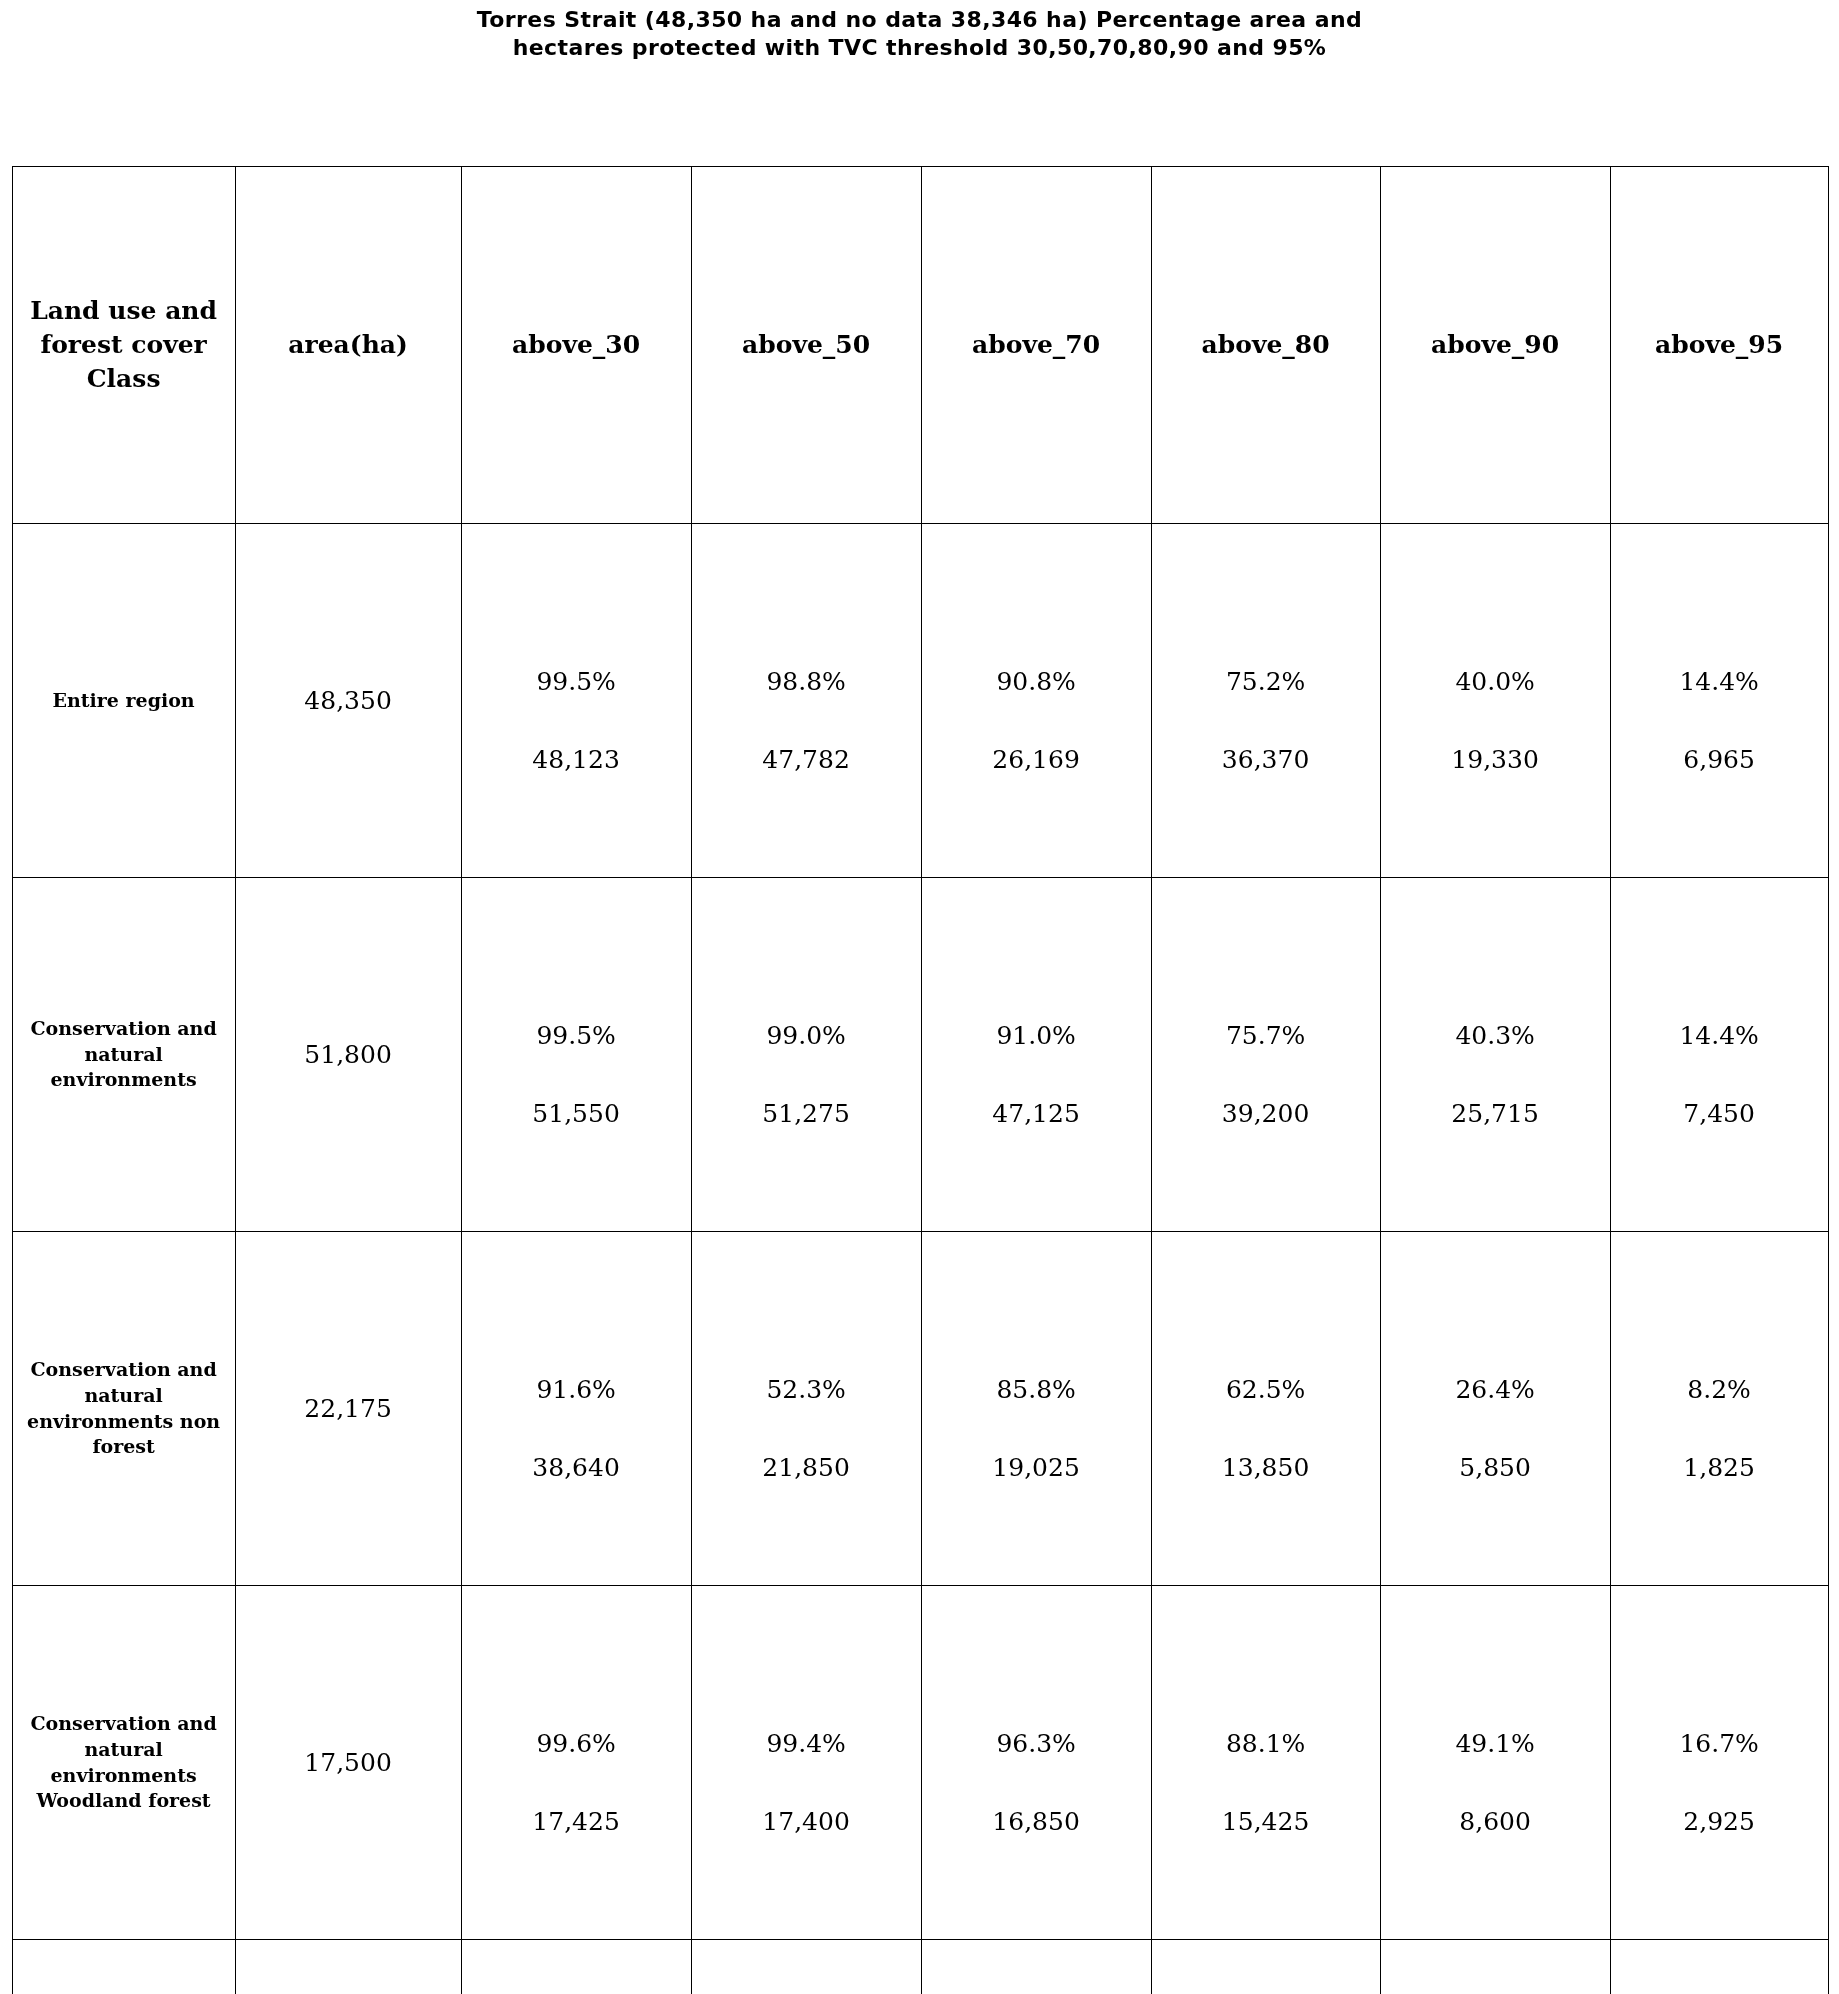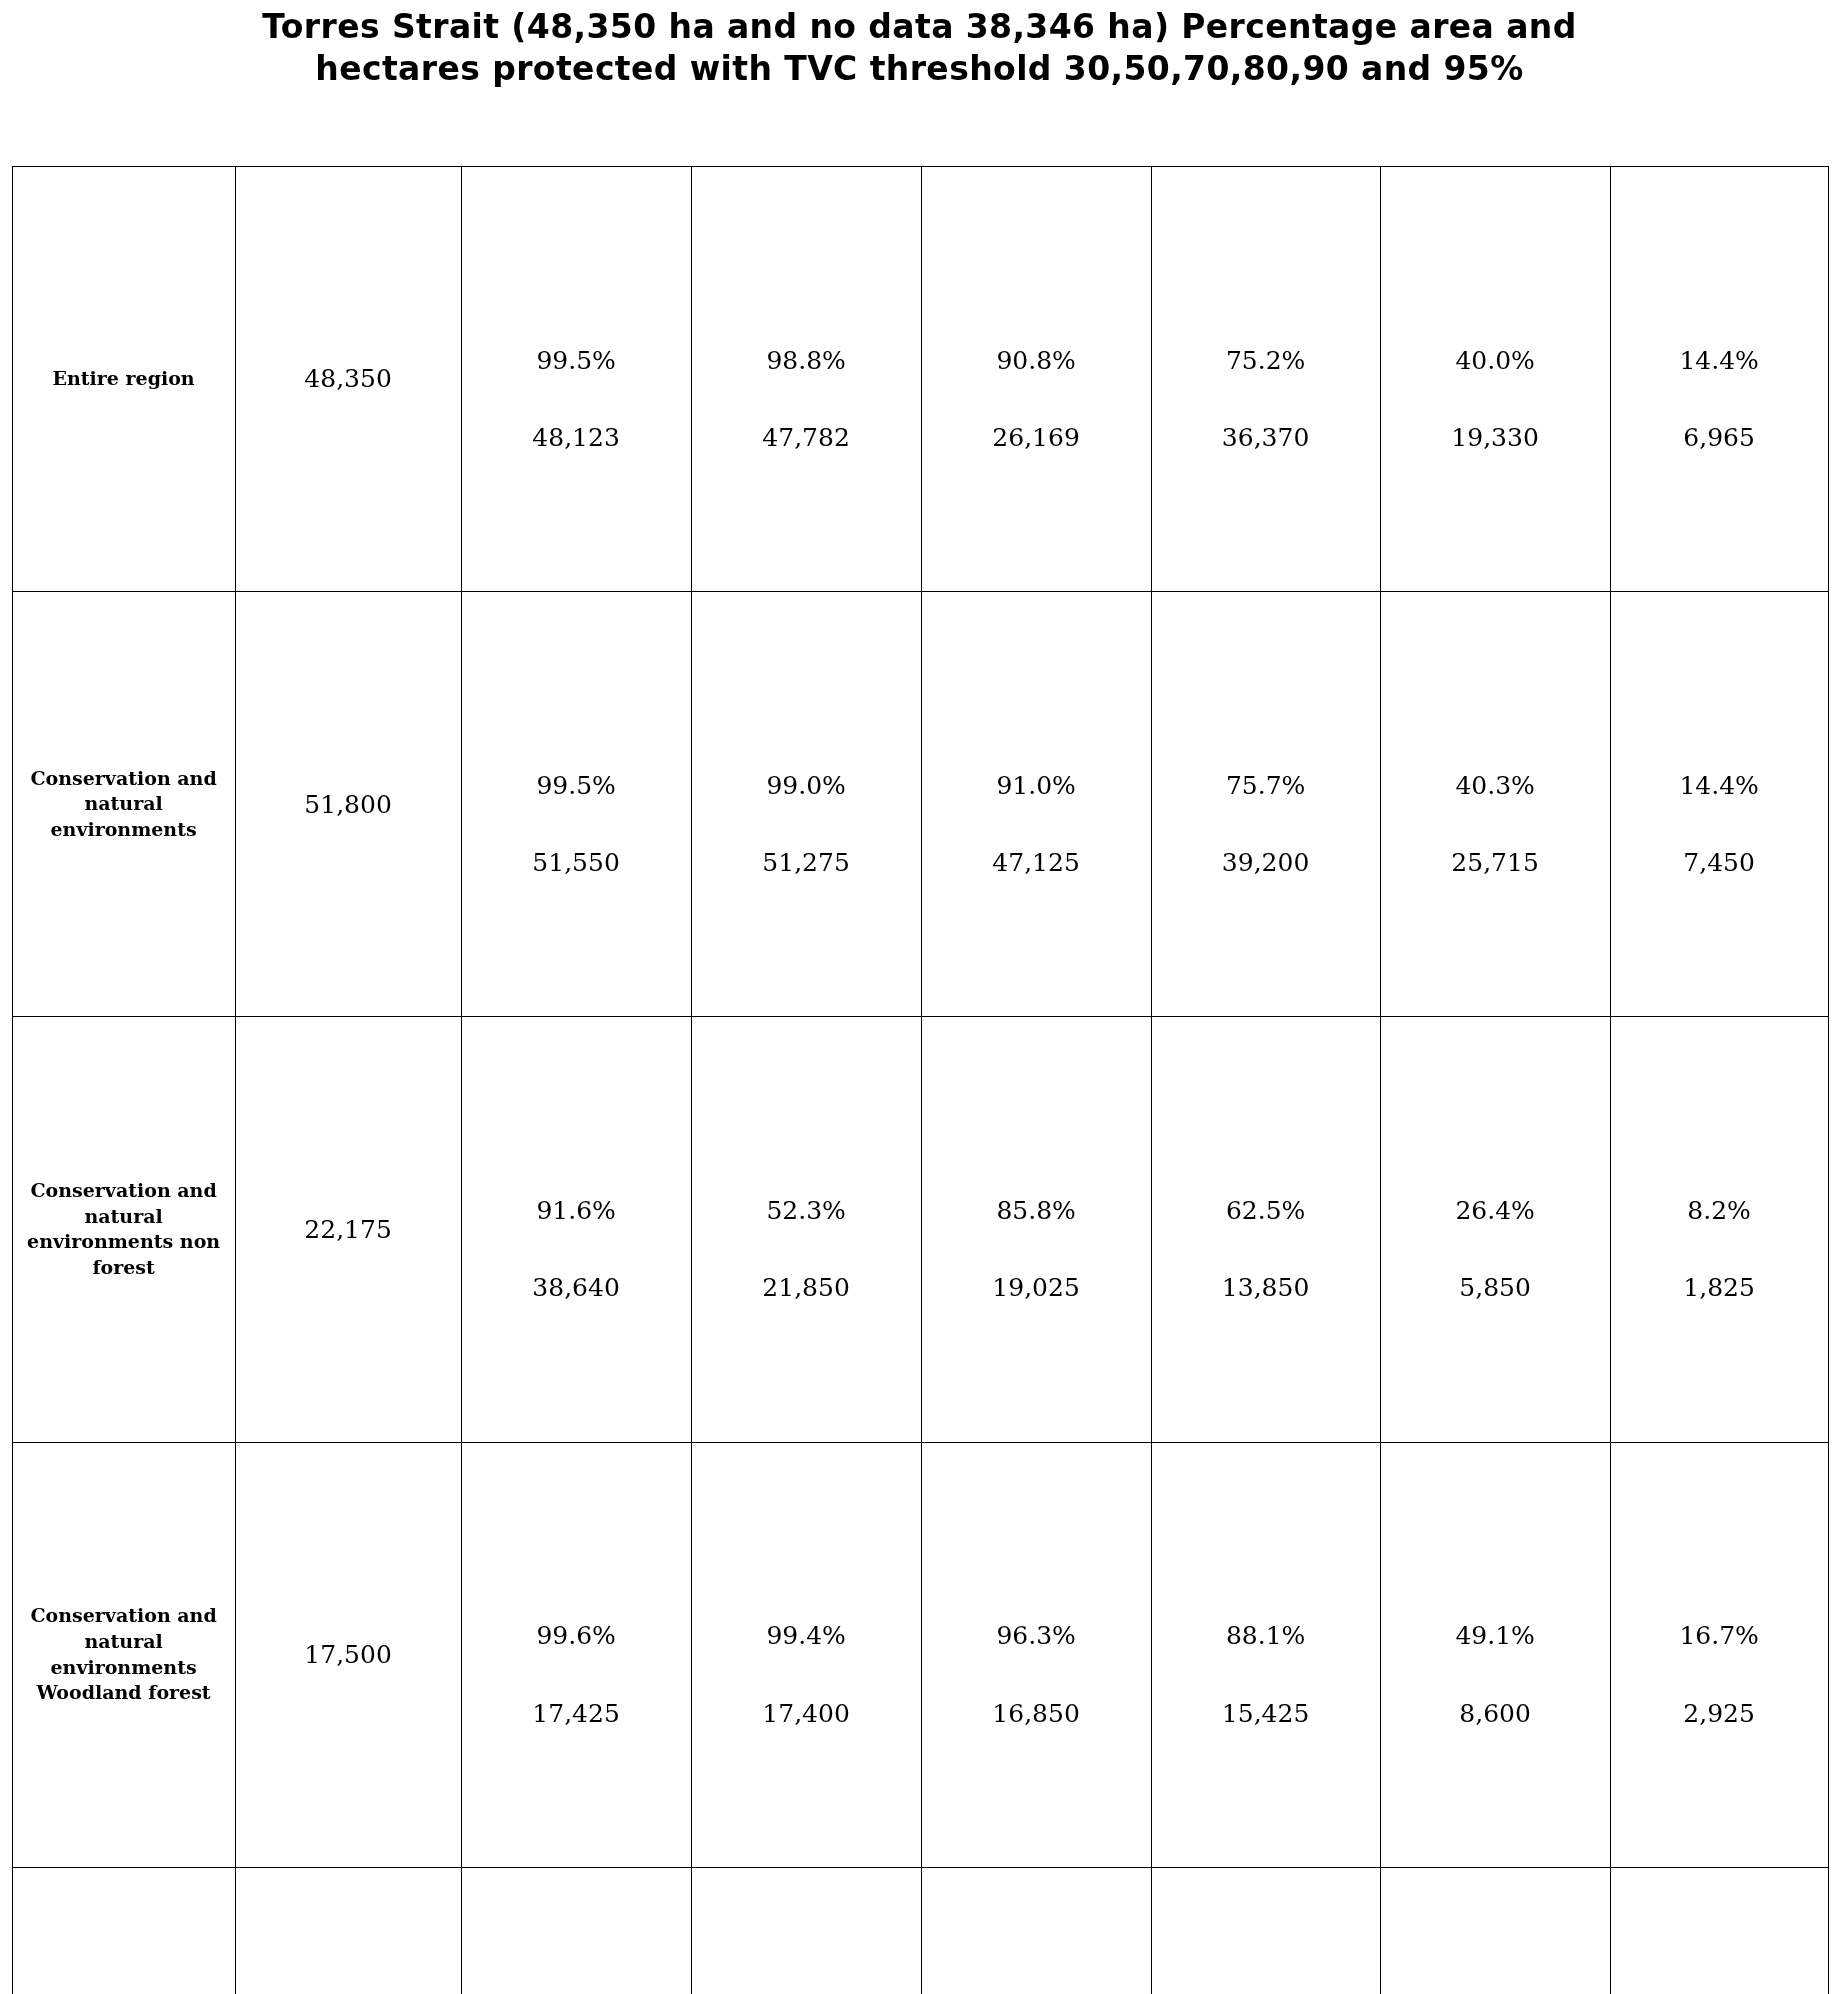--- a/index.html
+++ b/index.html
@@ -2,21 +2,21 @@
 <html style="font-size:6.4px"><head>
 <meta charset="utf-8">
 <style>
   html,body{margin:0;padding:0;background:#ffffff;}
   body{width:1839px;height:2548px;position:relative;font-family:"DejaVu Serif",serif;color:#000;}
 
   .title{
     position:absolute;top:5.6px;left:0;width:100%;
     text-align:center;
     font-family:"DejaVu Sans","Liberation Sans",sans-serif;
-    font-weight:bold;font-size:33px;line-height:1.3;
+    font-weight:bold;font-size:22px;line-height:1.3;
     white-space:pre-line;letter-spacing:0.4px;
   }
 
   table.main{
     position:absolute;top:166px;left:11.6px;
     width:1816px;height:2127px;
     border-collapse:collapse;table-layout:fixed;
     background:#fff;
   }
   table.main th, table.main td{
@@ -45,20 +45,32 @@
     <col style="width:223px">
       <col style="width:226px">
       <col style="width:230px">
       <col style="width:230px">
     <col style="width:230px">
       <col style="width:229px">
       <col style="width:230px">
       <col style="width:218px">
   </colgroup>
   <tbody>
+      <tr style="height:357px">
+    <th>Land use and
+forest cover
+Class</th>
+    <th>area(ha)</th>
+    <th>above_30</th>
+    <th>above_50</th>
+    <th>above_70</th>
+    <th>above_80</th>
+    <th>above_90</th>
+    <th>above_95</th>
+  </tr>
 
   <tr style="height:354px">
     <td class="rowhead">Entire region</td>
     <td class="num">48,350</td>
     <td class="twoline">
           <div>99.5%</div>
           <div>48,123</div>
         </td>
     <td class="twoline">
           <div>98.8%</div>

